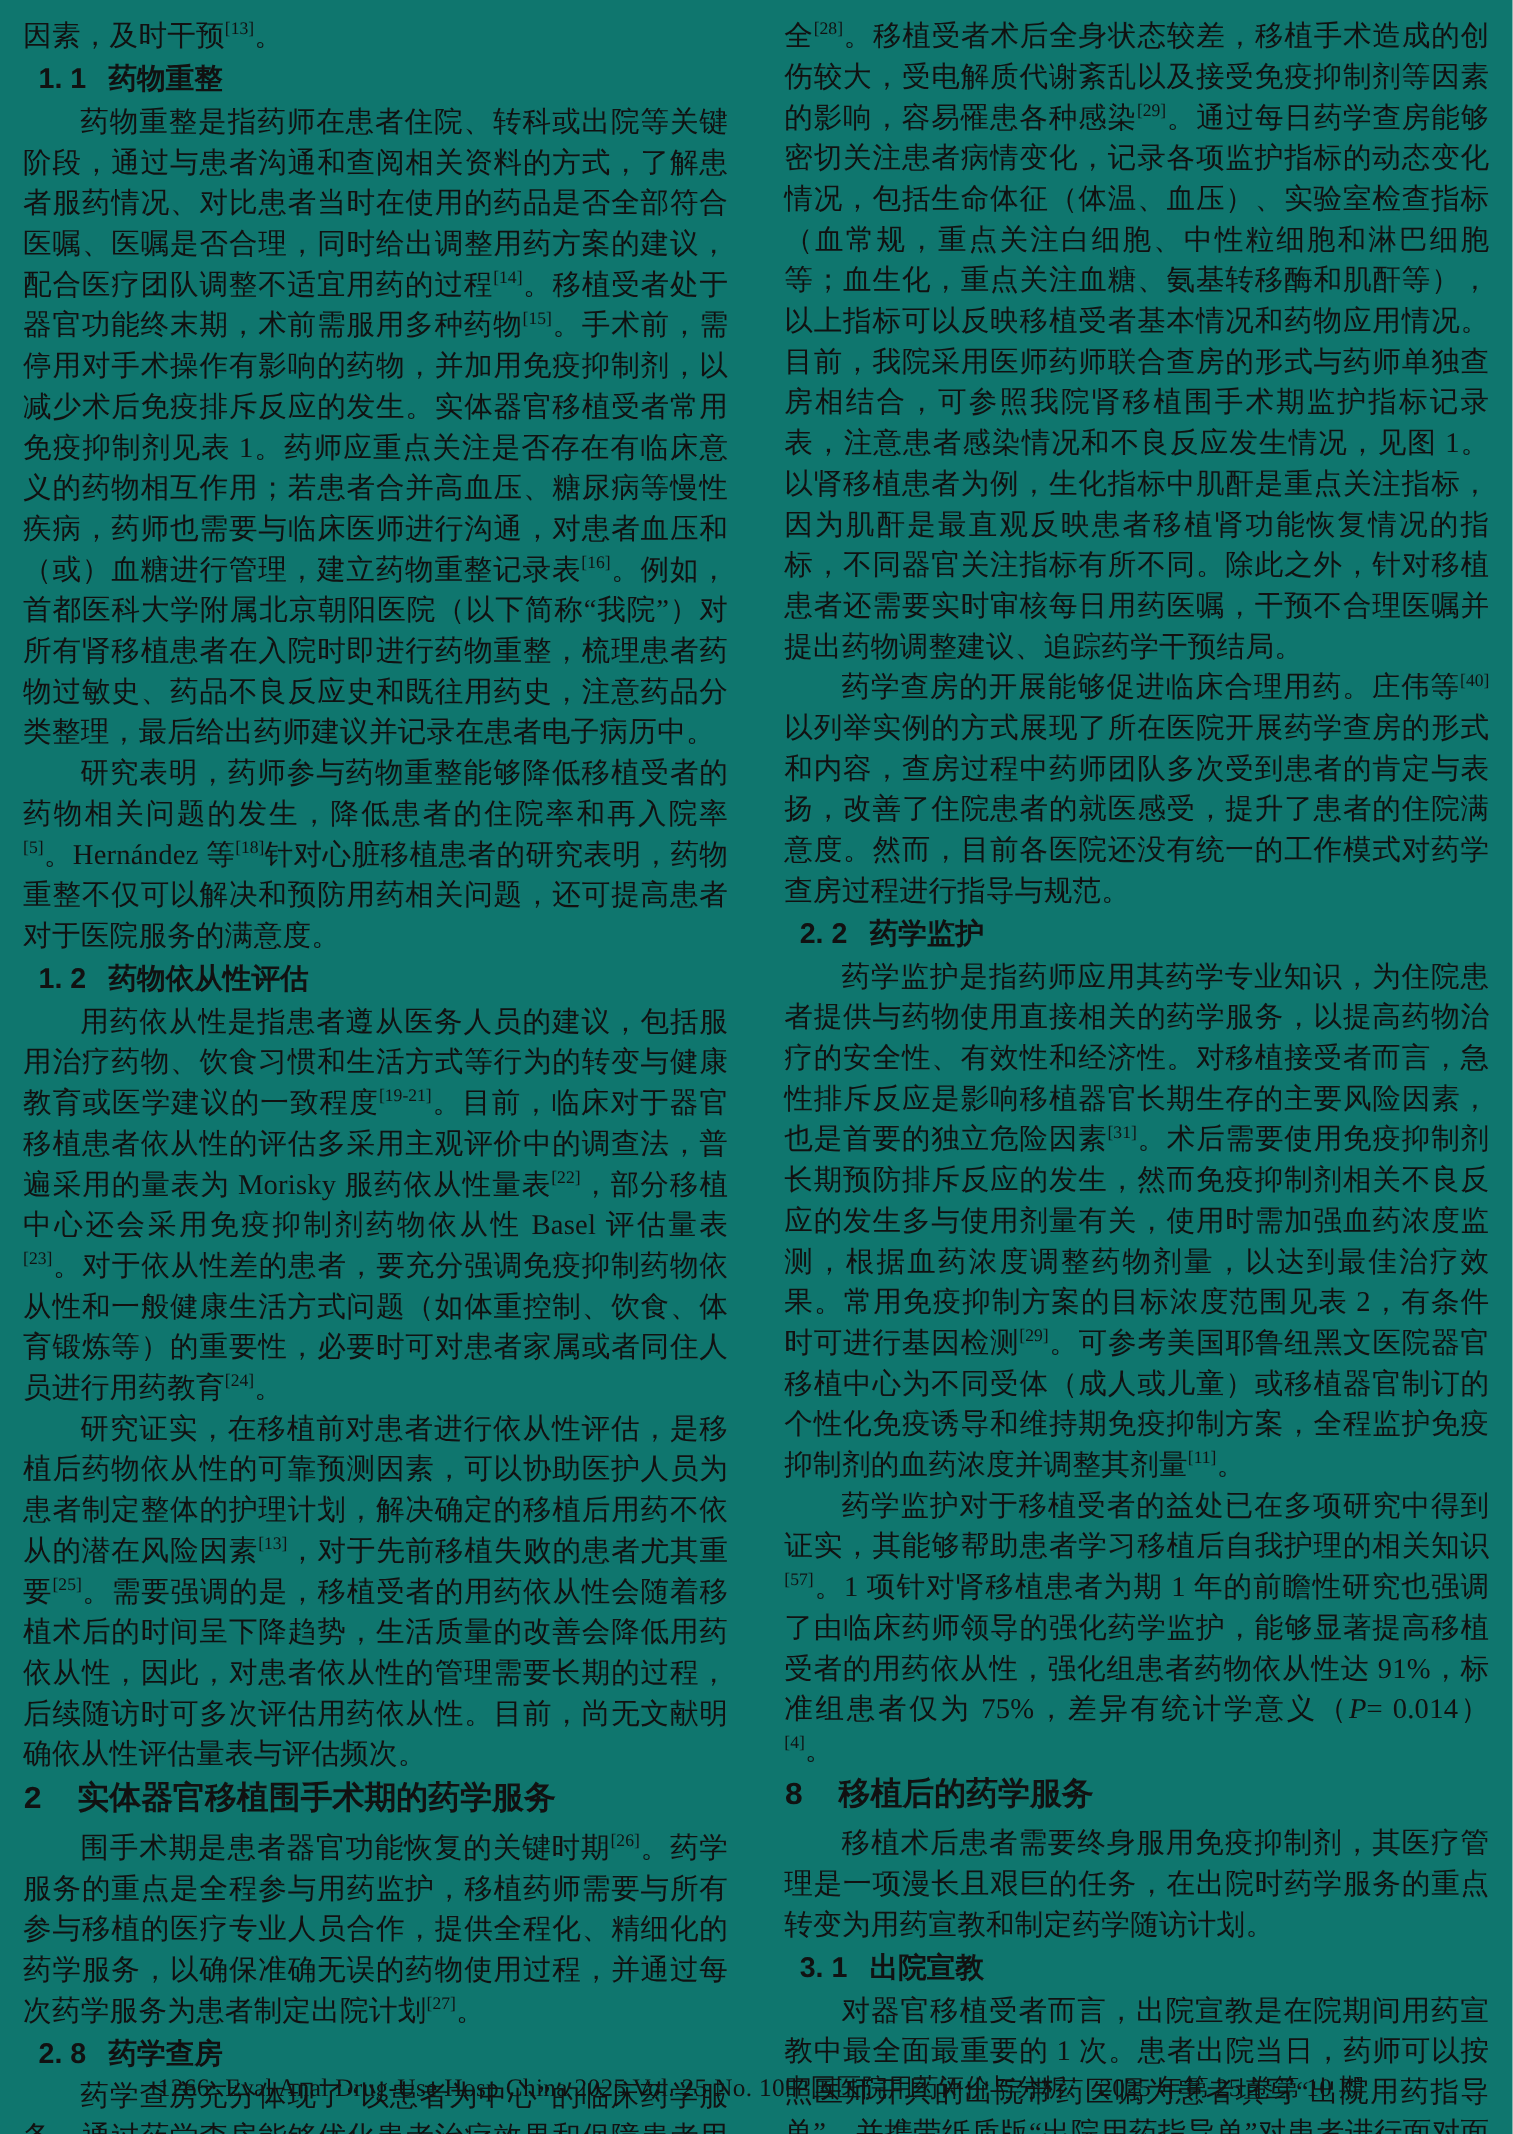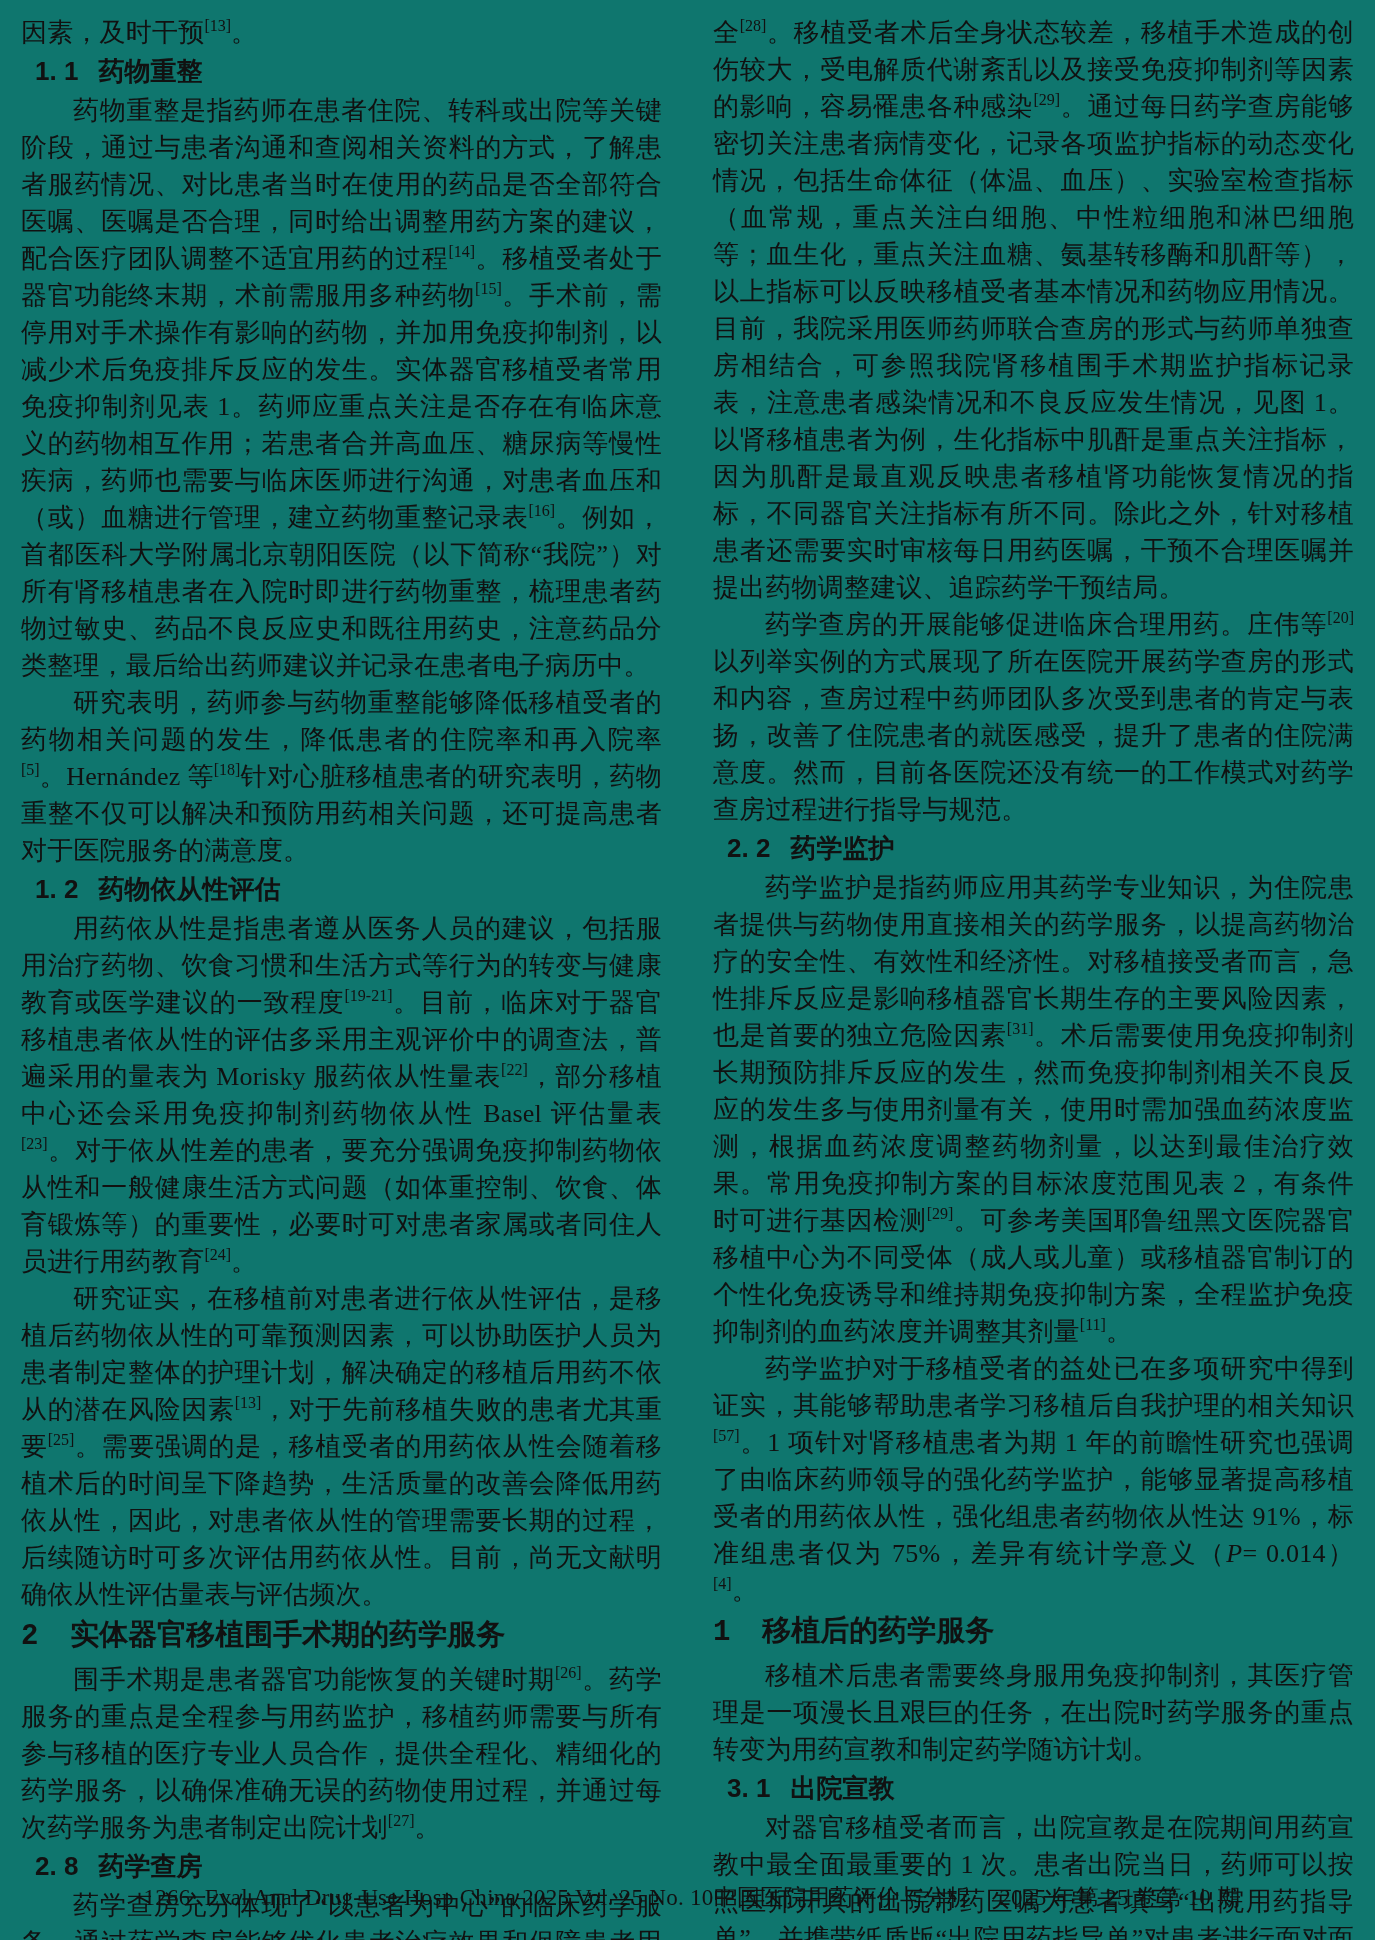--- a/index.html
+++ b/index.html
@@ -61,25 +61,25 @@
         <div class="h3">1. 2  药物依从性评估</div>
         <div class="p">用药依从性是指患者遵从医务人员的建议，包括服用治疗药物、饮食习惯和生活方式等行为的转变与健康教育或医学建议的一致程度<sup>[19-21]</sup>。目前，临床对于器官移植患者依从性的评估多采用主观评价中的调查法，普遍采用的量表为 Morisky 服药依从性量表<sup>[22]</sup>，部分移植中心还会采用免疫抑制剂药物依从性 Basel 评估量表<sup>[23]</sup>。对于依从性差的患者，要充分强调免疫抑制药物依从性和一般健康生活方式问题（如体重控制、饮食、体育锻炼等）的重要性，必要时可对患者家属或者同住人员进行用药教育<sup>[24]</sup>。</div>
         <div class="p">研究证实，在移植前对患者进行依从性评估，是移植后药物依从性的可靠预测因素，可以协助医护人员为患者制定整体的护理计划，解决确定的移植后用药不依从的潜在风险因素<sup>[13]</sup>，对于先前移植失败的患者尤其重要<sup>[25]</sup>。需要强调的是，移植受者的用药依从性会随着移植术后的时间呈下降趋势，生活质量的改善会降低用药依从性，因此，对患者依从性的管理需要长期的过程，后续随访时可多次评估用药依从性。目前，尚无文献明确依从性评估量表与评估频次。</div>
         <div class="h2">2  实体器官移植围手术期的药学服务</div>
         <div class="p">围手术期是患者器官功能恢复的关键时期<sup>[26]</sup>。药学服务的重点是全程参与用药监护，移植药师需要与所有参与移植的医疗专业人员合作，提供全程化、精细化的药学服务，以确保准确无误的药物使用过程，并通过每次药学服务为患者制定出院计划<sup>[27]</sup>。</div>
         <div class="h3">2. 8  药学查房</div>
         <div class="p">药学查房充分体现了“以患者为中心”的临床药学服务，通过药学查房能够优化患者治疗效果和保障患者用药安</div>
       </div>
     <div class="col" id="col-right">
         <div class="p0">全<sup>[28]</sup>。移植受者术后全身状态较差，移植手术造成的创伤较大，受电解质代谢紊乱以及接受免疫抑制剂等因素的影响，容易罹患各种感染<sup>[29]</sup>。通过每日药学查房能够密切关注患者病情变化，记录各项监护指标的动态变化情况，包括生命体征（体温、血压）、实验室检查指标（血常规，重点关注白细胞、中性粒细胞和淋巴细胞等；血生化，重点关注血糖、氨基转移酶和肌酐等），以上指标可以反映移植受者基本情况和药物应用情况。目前，我院采用医师药师联合查房的形式与药师单独查房相结合，可参照我院肾移植围手术期监护指标记录表，注意患者感染情况和不良反应发生情况，见图 1。以肾移植患者为例，生化指标中肌酐是重点关注指标，因为肌酐是最直观反映患者移植肾功能恢复情况的指标，不同器官关注指标有所不同。除此之外，针对移植患者还需要实时审核每日用药医嘱，干预不合理医嘱并提出药物调整建议、追踪药学干预结局。</div>
-        <div class="p">药学查房的开展能够促进临床合理用药。庄伟等<sup>[20]</sup>以列举实例的方式展现了所在医院开展药学查房的形式和内容，查房过程中药师团队多次受到患者的肯定与表扬，改善了住院患者的就医感受，提升了患者的住院满意度。然而，目前各医院还没有统一的工作模式对药学查房过程进行指导与规范。</div>
+        <div class="p">药学查房的开展能够促进临床合理用药。庄伟等<sup>[40]</sup>以列举实例的方式展现了所在医院开展药学查房的形式和内容，查房过程中药师团队多次受到患者的肯定与表扬，改善了住院患者的就医感受，提升了患者的住院满意度。然而，目前各医院还没有统一的工作模式对药学查房过程进行指导与规范。</div>
         <div class="h3">2. 2  药学监护</div>
         <div class="p">药学监护是指药师应用其药学专业知识，为住院患者提供与药物使用直接相关的药学服务，以提高药物治疗的安全性、有效性和经济性。对移植接受者而言，急性排斥反应是影响移植器官长期生存的主要风险因素，也是首要的独立危险因素<sup>[31]</sup>。术后需要使用免疫抑制剂长期预防排斥反应的发生，然而免疫抑制剂相关不良反应的发生多与使用剂量有关，使用时需加强血药浓度监测，根据血药浓度调整药物剂量，以达到最佳治疗效果。常用免疫抑制方案的目标浓度范围见表 2，有条件时可进行基因检测<sup>[29]</sup>。可参考美国耶鲁纽黑文医院器官移植中心为不同受体（成人或儿童）或移植器官制订的个性化免疫诱导和维持期免疫抑制方案，全程监护免疫抑制剂的血药浓度并调整其剂量<sup>[11]</sup>。</div>
         <div class="p">药学监护对于移植受者的益处已在多项研究中得到证实，其能够帮助患者学习移植后自我护理的相关知识<sup>[57]</sup>。1 项针对肾移植患者为期 1 年的前瞻性研究也强调了由临床药师领导的强化药学监护，能够显著提高移植受者的用药依从性，强化组患者药物依从性达 91%，标准组患者仅为 75%，差异有统计学意义（<i>P</i>= 0.014）<sup>[4]</sup>。</div>
-        <div class="h2">1  移植后的药学服务</div>
+        <div class="h2">8  移植后的药学服务</div>
         <div class="p">移植术后患者需要终身服用免疫抑制剂，其医疗管理是一项漫长且艰巨的任务，在出院时药学服务的重点转变为用药宣教和制定药学随访计划。</div>
         <div class="h3">3. 1  出院宣教</div>
         <div class="p">对器官移植受者而言，出院宣教是在院期间用药宣教中最全面最重要的 1 次。患者出院当日，药师可以按照医师开具的出院带药医嘱为患者填写“出院用药指导单”，并携带纸质版“出院用药指导单”对患者进行面对面教育，必要时可对家属进行指导。例如，我院对所有肾移植患者出院前均会进行面对面宣教并记录在患者的电子病历中，应用的纸质宣教单结合了移植患者特点，分为 3 个部分展开：(1)用药指导，</div>
       </div>
   </div>
   <div class="footer">
     <span class="fl">·1266·  Eval Anal Drug-Use Hosp China 2025 Vol. 25 No. 10</span>
     <span class="fr">中国医院用药评价与分析  2025 年第 25 卷第 10 期</span>
   </div>
 </div>

